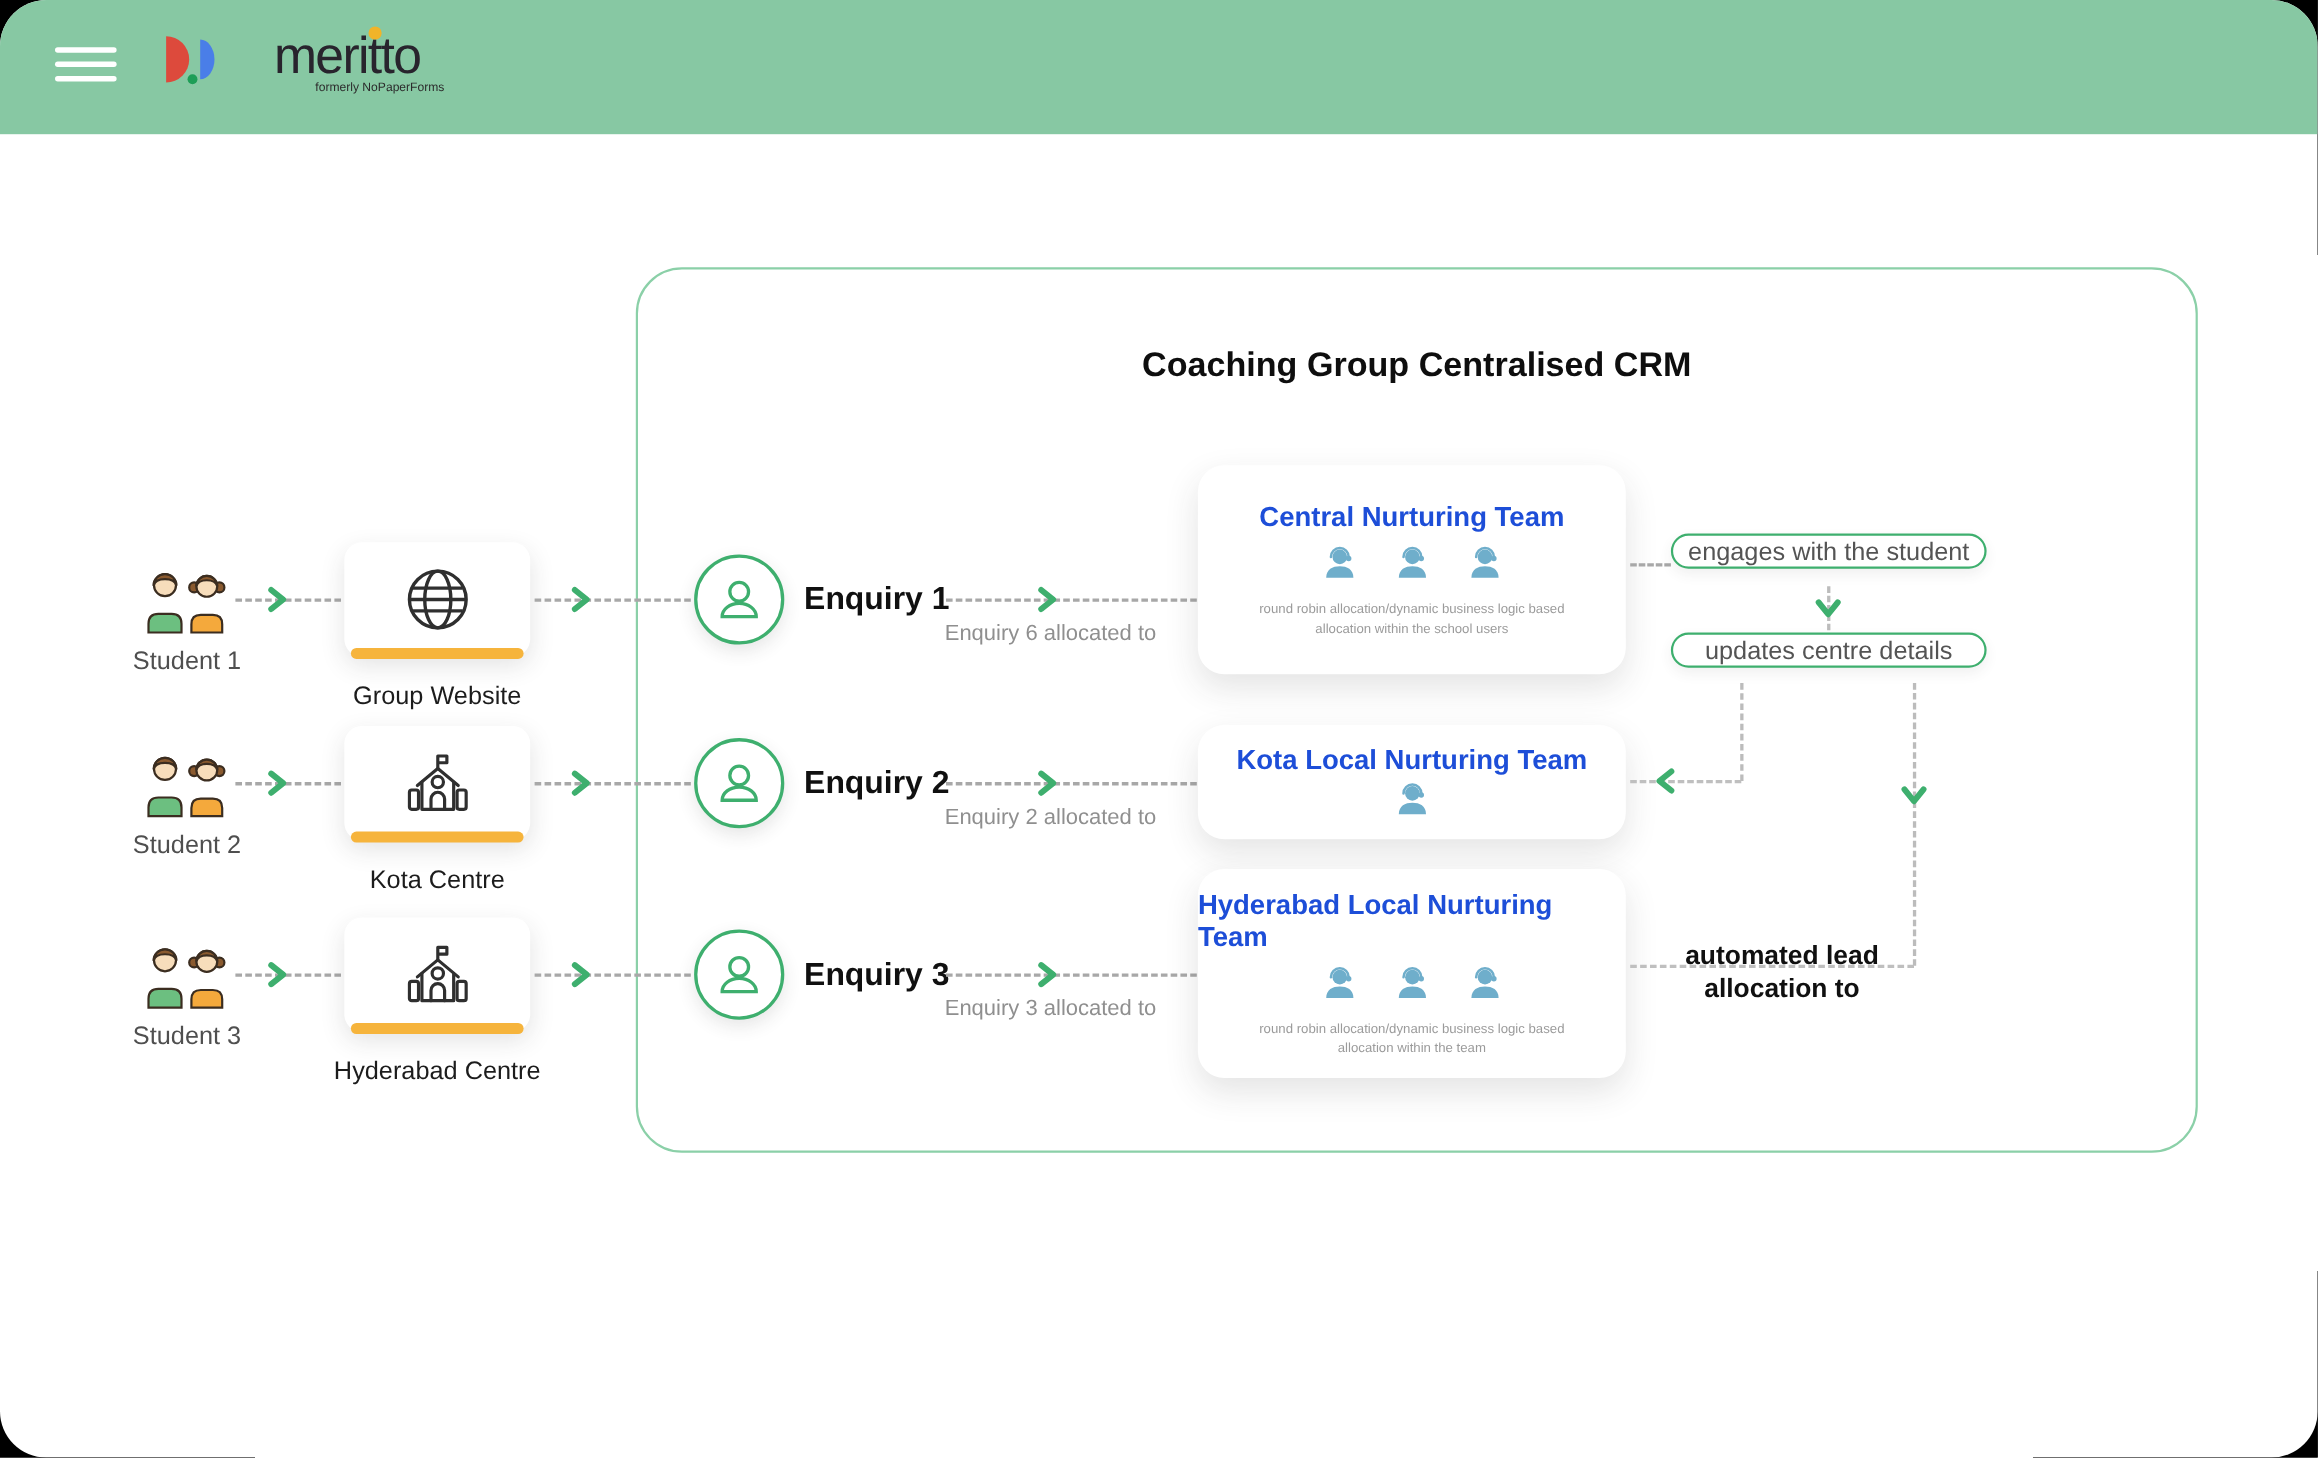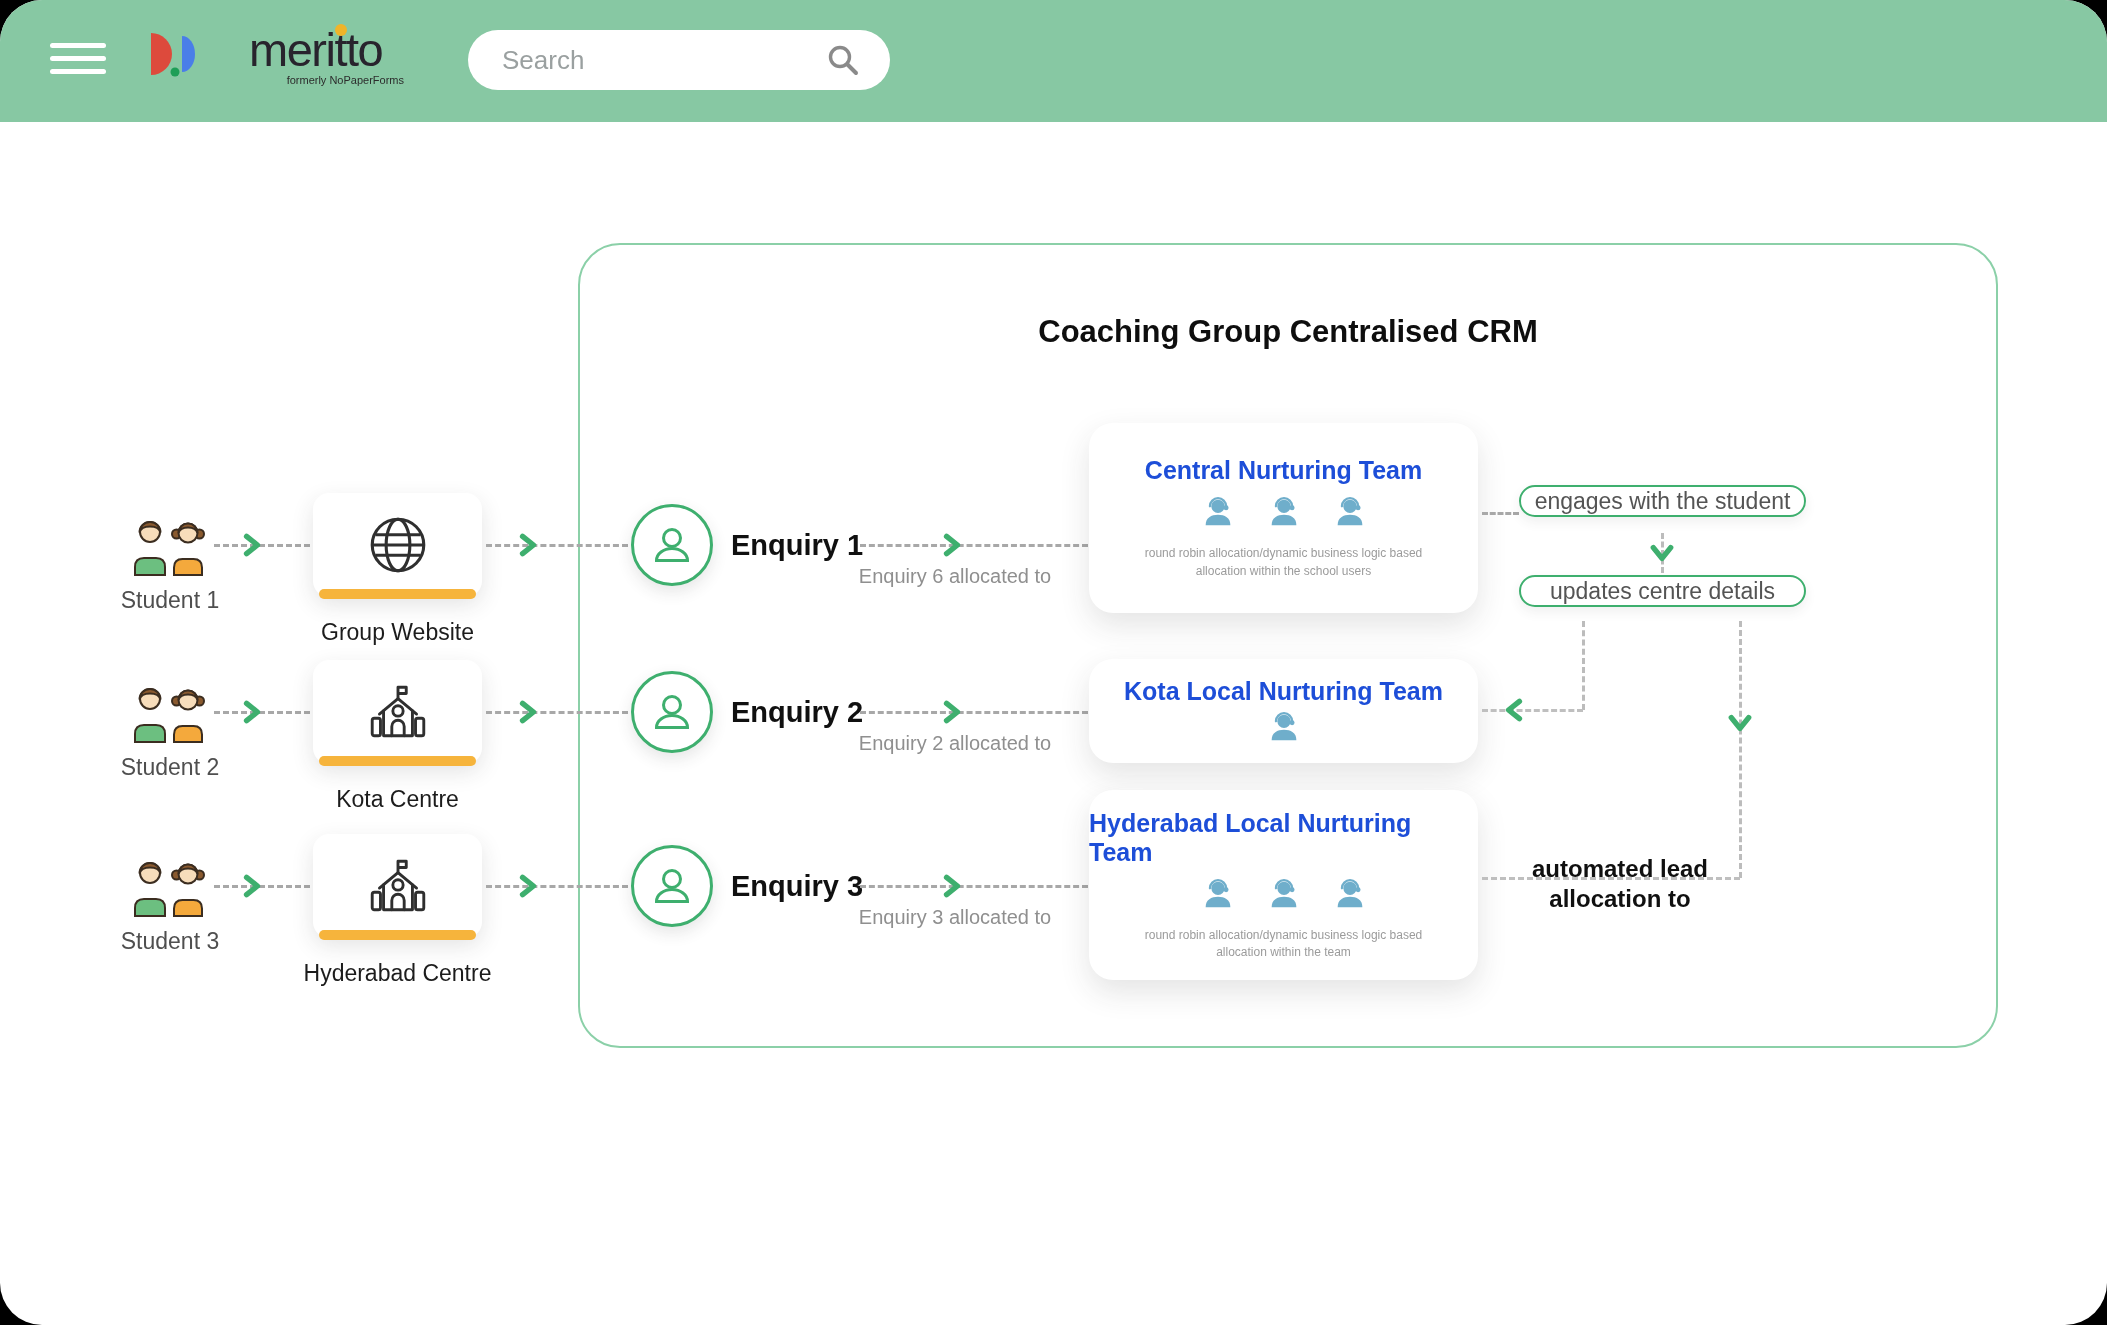--- a/index.html
+++ b/index.html
@@ -66,27 +66,20 @@
         <circle cx="27" cy="42" r="4.5" fill="#1E9E57"></circle>
         <path d="M34 6 a13 18 0 0 1 0 36 Z" fill="#4A7EE8"></path>
       </svg>
       <div class="logo-text">
         <span>meritto</span>
         <span class="idot"></span>
       </div>
       <div class="logo-sub">formerly NoPaperForms</div>
     </div>
 
-    <div class="search-pill">
-      <input type="text" placeholder="Search" style="">
-      <svg class="search-ic" width="34" height="34" viewBox="0 0 34 34">
-        <circle cx="14" cy="14" r="9.5" fill="none" stroke="#8a8a8a" stroke-width="3.4"></circle>
-        <line x1="21.5" y1="21.5" x2="30" y2="30" stroke="#8a8a8a" stroke-width="4" stroke-linecap="round"></line>
-      </svg>
-    </div>
   </div>
 
   <div class="crm-box"></div>
   <div class="crm-title">Coaching Group Centralised CRM</div>
 
   <svg style="position:absolute;left:126px;top:513px" width="88" height="64" viewBox="0 0 88 64">
     <path d="M48 62 v-7.5 q0-8.5 8.5-8.5 h11 q8.5 0 8.5 8.5 v7.5 z" fill="#F4A93C" stroke="#3b2d20" stroke-width="2"></path>
     <circle cx="50.5" cy="21" r="4.5" fill="#8a5a2f" stroke="#3b2d20" stroke-width="2"></circle>
     <circle cx="73.5" cy="21" r="4.5" fill="#8a5a2f" stroke="#3b2d20" stroke-width="2"></circle>
     <circle cx="62" cy="20" r="9.5" fill="#F7DDBB" stroke="#3b2d20" stroke-width="2"></circle>

